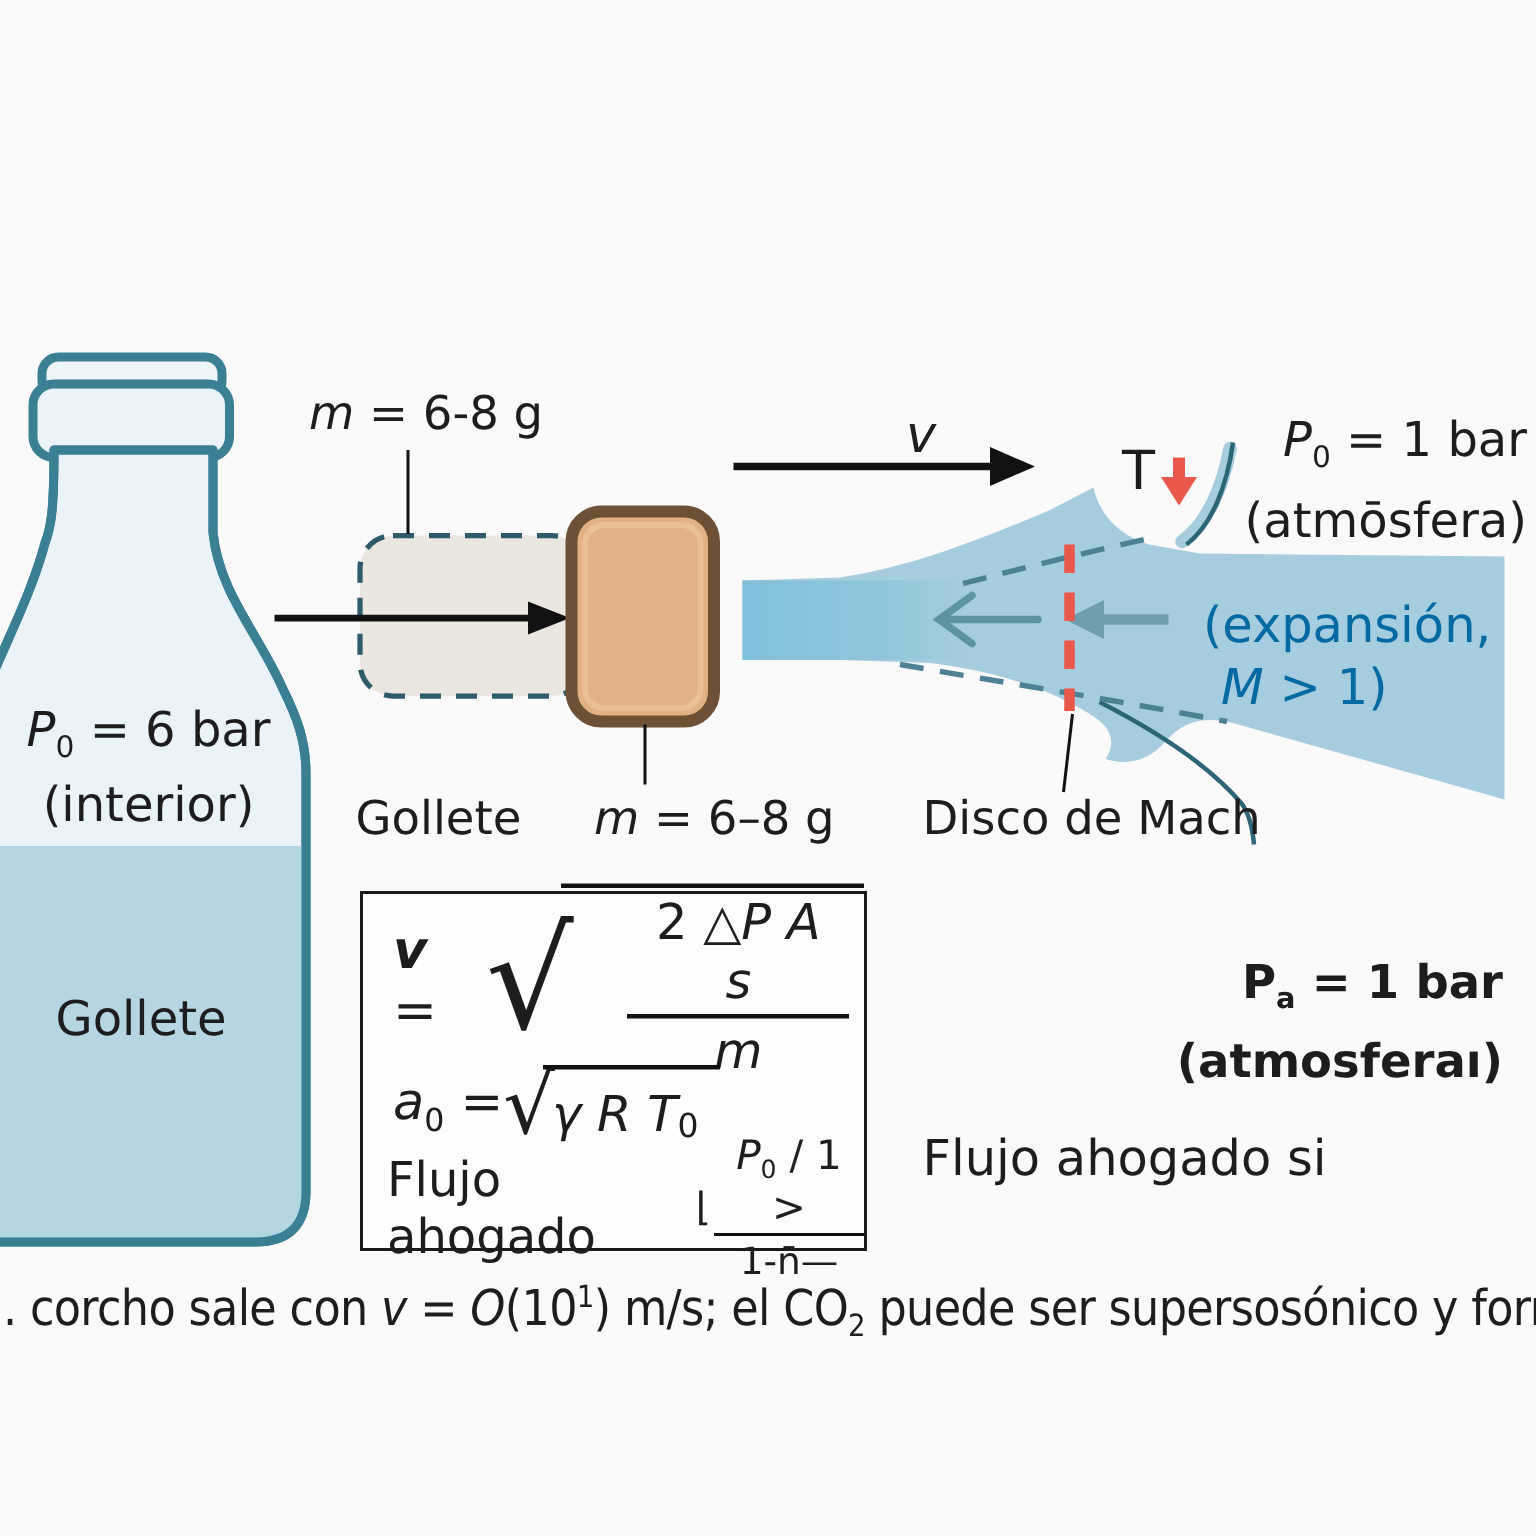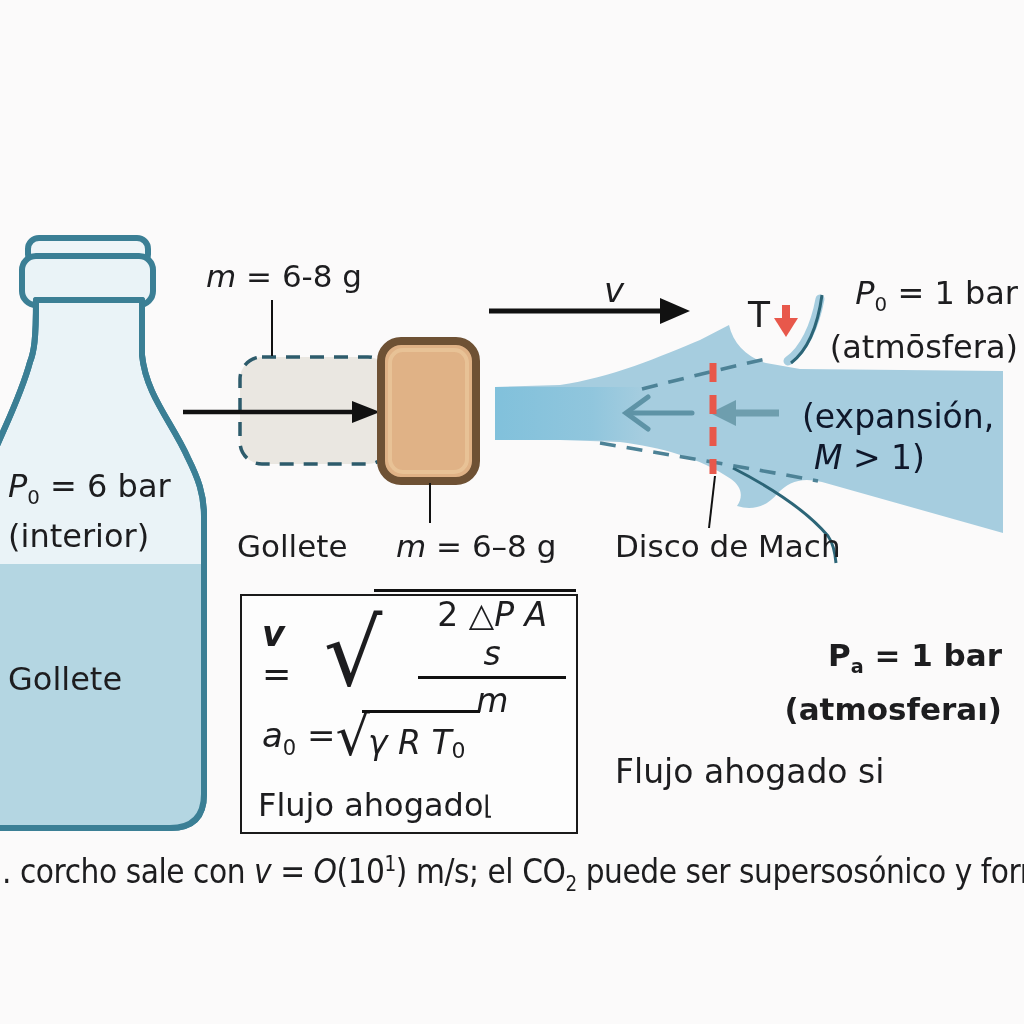--- a/index.html
+++ b/index.html
@@ -4,21 +4,21 @@
 <style>
   html,body{margin:0;padding:0;}
   body{
     width:1024px;height:1024px;position:relative;overflow:hidden;
     background:#fbfafa;
     font-family:"DejaVu Sans","Liberation Sans",sans-serif;
     color:#1d1d1f;
   }
   svg.layer{position:absolute;left:0;top:0;}
   .lbl{position:absolute;white-space:nowrap;}
-  .center{}
+  .center{text-align:center;}
   .right{text-align:right;}
   .it{font-style:italic;}
   .bold{font-weight:bold;}
   sub{font-size:0.62em;}
   sup{font-size:0.62em;}
   
   .eqbox{
     position:absolute;left:240px;top:594px;width:338px;height:240px;
     border:2.5px solid #1a1a1a;background:#fdfdfd;box-sizing:border-box;
   }
@@ -124,21 +124,21 @@
 
 <div class="lbl it" style="left:604px;top:270px;font-size:34px;">v</div>
 
 <div class="lbl" style="left:748px;top:294px;font-size:36px;">T</div>
 
 <div class="lbl right" style="right:6px;top:272px;width:220px;font-size:32px;line-height:42px;">
   <div><span class="it">P</span><sub>0</sub><span> = 1 bar</span></div>
   <div>(atmōsfera)</div>
 </div>
 
-<div class="lbl" style="left:802px;top:396px;font-size:33px;line-height:41px;color:#0f172a;">
+<div class="lbl" style="left:802px;top:396px;font-size:33px;line-height:41px;color:#0369a1;">
   <div>(expansión,</div>
   <div style="padding-left:12px;"><span class="it">M</span><span> &gt; 1)</span></div>
 </div>
 
 <div class="lbl" style="left:237px;top:528px;font-size:31px;">Gollete</div>
 <div class="lbl" style="left:396px;top:528px;font-size:31px;">
   <span class="it">m</span><span> = 6–8 g</span>
 </div>
 <div class="lbl" style="left:615px;top:528px;font-size:31px;">Disco de Mach</div>
 
@@ -161,20 +161,24 @@
     <span style="font-size:34px;"><span class="it">a</span><sub>0</sub><span> = </span></span>
     <span class="sqrt">
       <span class="radtick" style="font-size:54px;">√</span>
       <span class="radicand" style="padding:10px 14px 0 6px;"><span class="it" style="font-size:33px;">γ R T</span><sub style="font-size:22px;">0</sub></span>
     </span>
   </div>
 
   <div class="eqrow" style="left:16px;top:180px;height:58px;">
     <span style="font-size:32px;">Flujo ahogado </span>
     <span style="font-size:26px;">⌊</span>
+    <span class="frac sfrac" style="font-size:27px;margin-left:2px;">
+      <span class="fnum"><span class="it">P</span><sub>0</sub><span> ∕ 1 &gt;</span></span>
+      <span class="fden" style="font-size:25px;">1-n̄—</span>
+    </span>
   </div>
 </div>
 
 <div class="lbl right" style="right:22px;top:634px;width:240px;font-size:31px;line-height:42px;font-weight:bold;">
   <div><span>P</span><sub>a</sub><span> = 1 bar</span></div>
   <div>(atmosferaı)</div>
 </div>
 
 <div class="lbl" style="left:615px;top:750px;font-size:33px;line-height:44px;">
   <div>Flujo ahogado si</div>

